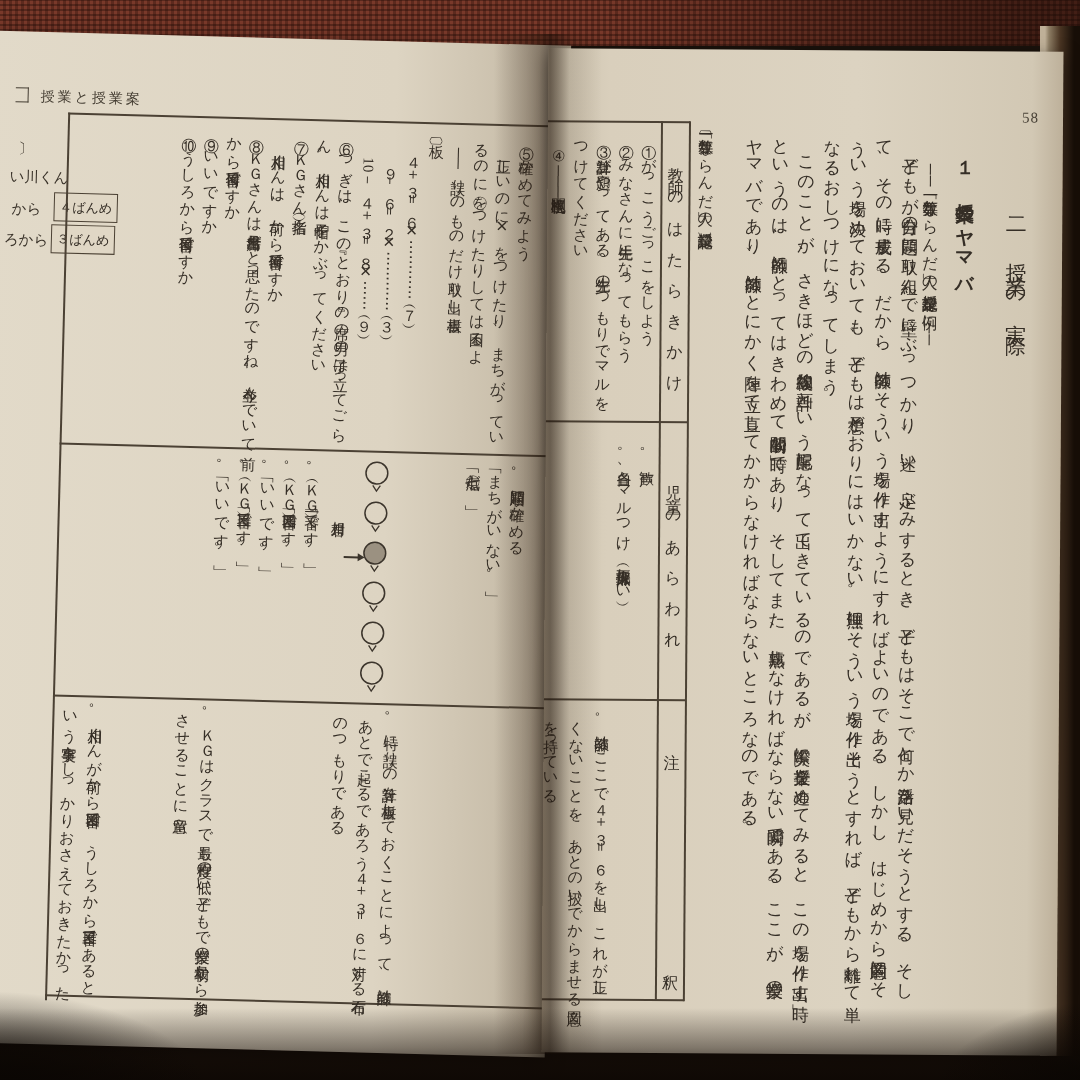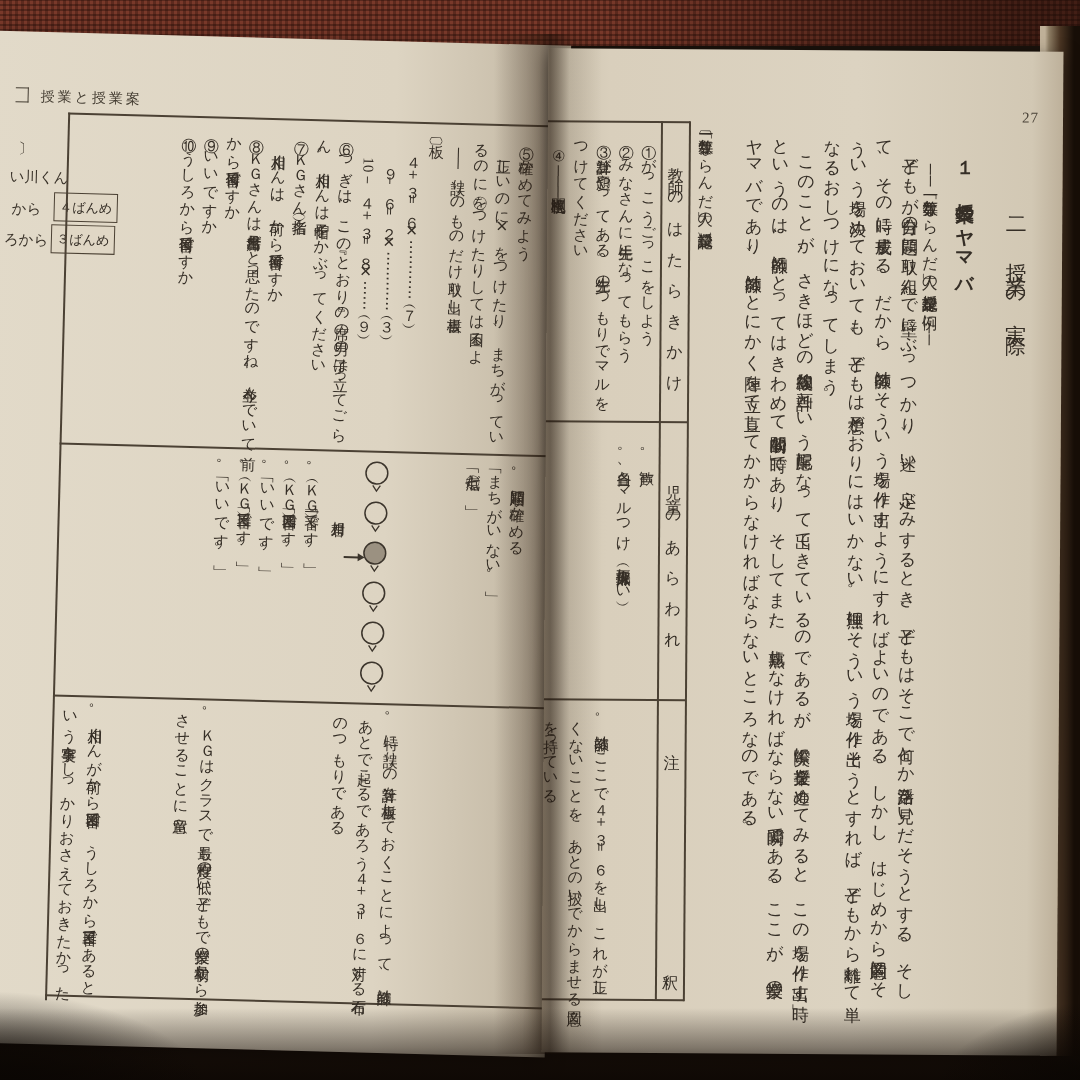--- a/index.html
+++ b/index.html
@@ -152,21 +152,21 @@
     <div class="v abs notecell" style="left:167px;top:668px;width:80px;height:292px;">
       <p>。ＫＧはクラスで最も程度の低い子どもで授業の最初から参加させることに留意</p>
     </div>
     <div class="v abs notecell" style="left:54px;top:668px;width:80px;height:292px;">
       <p>。相川くんが前から四番目で、うしろから三番目であるという事実をしっかりおさえておきたかった</p>
     </div>
   </div>
 
   <div class="page page-right">
 
-    <div class="pageno">27</div>
+    <div class="pageno">58</div>
 
     <div class="v abs chapter">二　授業の実際</div>
     <div class="v abs section">１　授業のヤマバ</div>
     <div class="v abs subtitle">──一年算数「ならんだ人」の授業記録を例に──</div>
 
     <div class="v abs body-block">
       <p>子どもが自分の問題に取り組んで壁にぶっつかり、迷い、足ぶみするとき、子どもはそこで何とか活路を見いだそうとする。そして、その時に成長する。だから、教師はそういう場を作り出すようにすればよいのである。しかし、はじめから意図的にそういう場を決めておいても、子どもは予想どおりにはいかない。無理にそういう場を作り出そうとすれば、子どもから離れて単なるおしつけになってしまう。</p>
       <p>このことが、さきほどの複線的な計画という配慮になって出てきているのであるが、実際に授業を進めてみると、この場を作り出す「時」というのは、教師にとってはきわめて瞬間的な「時」であり、そしてまた、熟慮しなければならない瞬間である。ここが、授業のヤマバであり、教師はとにかく陣を立て直してかからなければならないところなのである。</p>
     </div>
 

